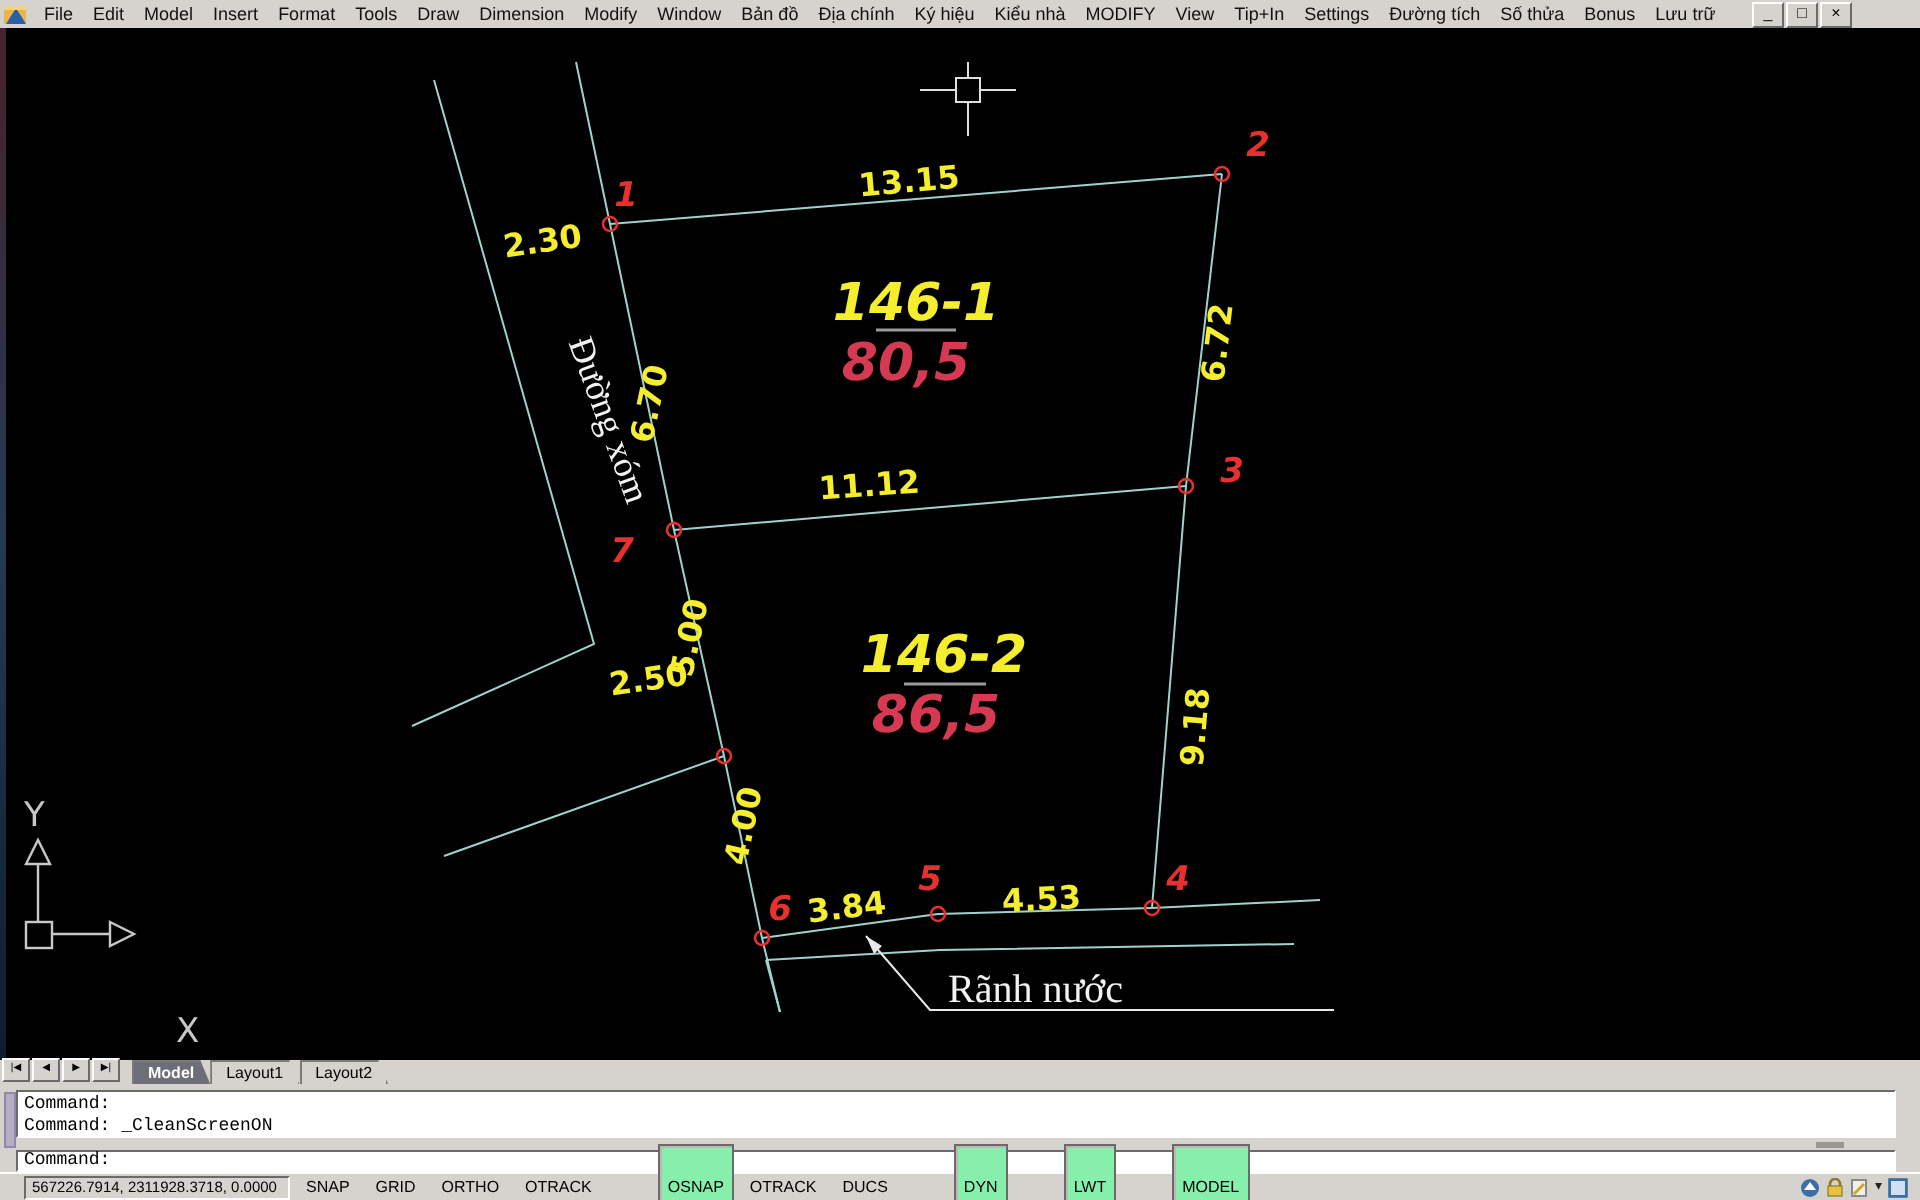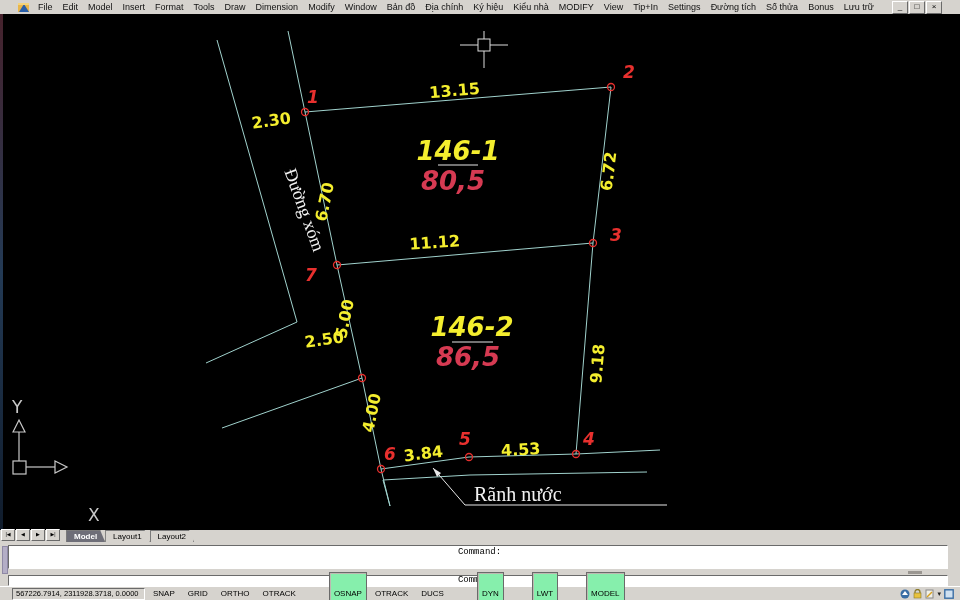--- a/index.html
+++ b/index.html
@@ -1,21 +1,21 @@
 <!DOCTYPE html>
 <html><head>
 <meta charset="utf-8">
 <style>
   html,body{margin:0;padding:0;}
   #app{position:relative;width:960px;height:600px;background:#d6d3ce;overflow:hidden;
        font-family:"Liberation Sans",sans-serif;}
 
   
   #menubar{position:absolute;left:0;top:0;width:928px;height:14px;background:#d6d3ce;
-           border-bottom:1px solid #9a9691;display:flex;align-items:center;font-size:9px;color:#111;padding-left:16px;}
+           border-bottom:1px solid #9a9691;display:flex;align-items:center;font-size:9px;color:#111;}
   #app-icon{width:12px;height:11px;margin:0 3px 0 2px;flex:0 0 auto;}
   .menu-item{padding:0 5px;line-height:13px;white-space:nowrap;cursor:default;}
   #mdi-btns{margin-left:auto;display:flex;gap:1px;padding-right:2px;}
   .mdi-btn{width:14px;height:11px;font-size:8px;line-height:9px;text-align:center;background:#d6d3ce;
            border:1px solid;border-color:#fff #6a6a6a #6a6a6a #fff;color:#000;}
 
   
   #canvas{position:absolute;left:0;top:14px;width:960px;height:516px;background:#000;}
   #edge-strip{position:absolute;left:0;top:14px;width:3px;height:516px;
               background:linear-gradient(#46222c,#233a55,#101c2c);}
@@ -23,21 +23,21 @@
   
   #tabrow{position:absolute;left:0;top:530px;width:960px;height:12px;background:#d6d3ce;
           display:flex;align-items:flex-end;font-size:8px;}
   .tab-nav{width:12px;height:10px;margin:0 0 1px 1px;background:#d6d3ce;border:1px solid;
            border-color:#fff #6a6a6a #6a6a6a #fff;font-size:5px;line-height:8px;text-align:center;color:#000;}
   .tab{padding:0 7px;height:11px;line-height:11px;color:#000;background:#d6d3ce;
        border:1px solid #7a7a7a;border-bottom:none;clip-path:polygon(0 0,calc(100% - 5px) 0,100% 100%,0 100%);}
   .tab.active{background:#6e6e78;color:#fff;font-weight:bold;margin-left:6px;}
 
   
-  #cmdarea{position:absolute;left:0;top:542px;width:960px;height:44px;background:#d6d3ce;text-align:center;}
+  #cmdarea{position:absolute;left:0;top:542px;width:960px;height:44px;background:#d6d3ce;}
   #cmd-grip{position:absolute;left:2px;top:4px;width:4px;height:26px;background:#b4aec6;
             border:1px solid #8f89a5;}
   #cmd-history{position:absolute;left:8px;top:3px;width:940px;height:24px;background:#fff;
                border:1px solid;border-color:#6a6a6a #fff #fff #6a6a6a;
                font-family:"Liberation Mono",monospace;font-size:9px;line-height:11px;color:#000;
                padding:1px 0 0 3px;box-sizing:border-box;}
   #cmd-split{position:absolute;right:38px;top:29px;width:14px;height:3px;background:#9a9691;}
   #cmd-line{position:absolute;left:8px;top:33px;width:940px;height:11px;background:#fff;
             border:1px solid;border-color:#6a6a6a #fff #fff #6a6a6a;
             font-family:"Liberation Mono",monospace;font-size:9px;line-height:9px;color:#000;
@@ -197,20 +197,21 @@
     <div class="tab-nav">▶|</div>
     <div class="tab active">Model</div>
     <div class="tab">Layout1</div>
     <div class="tab">Layout2</div>
   </div>
 
   <div id="cmdarea">
     <div id="cmd-grip"></div>
     <div id="cmd-history">
       <div>Command:</div>
+      <div>Command: _CleanScreenON</div>
     </div>
     <div id="cmd-split"></div>
     <div id="cmd-line">Command:</div>
   </div>
 
   <div id="statusbar">
     <div id="coords">567226.7914, 2311928.3718, 0.0000</div>
     <div class="toggle">SNAP</div>
     <div class="toggle">GRID</div>
     <div class="toggle">ORTHO</div>

